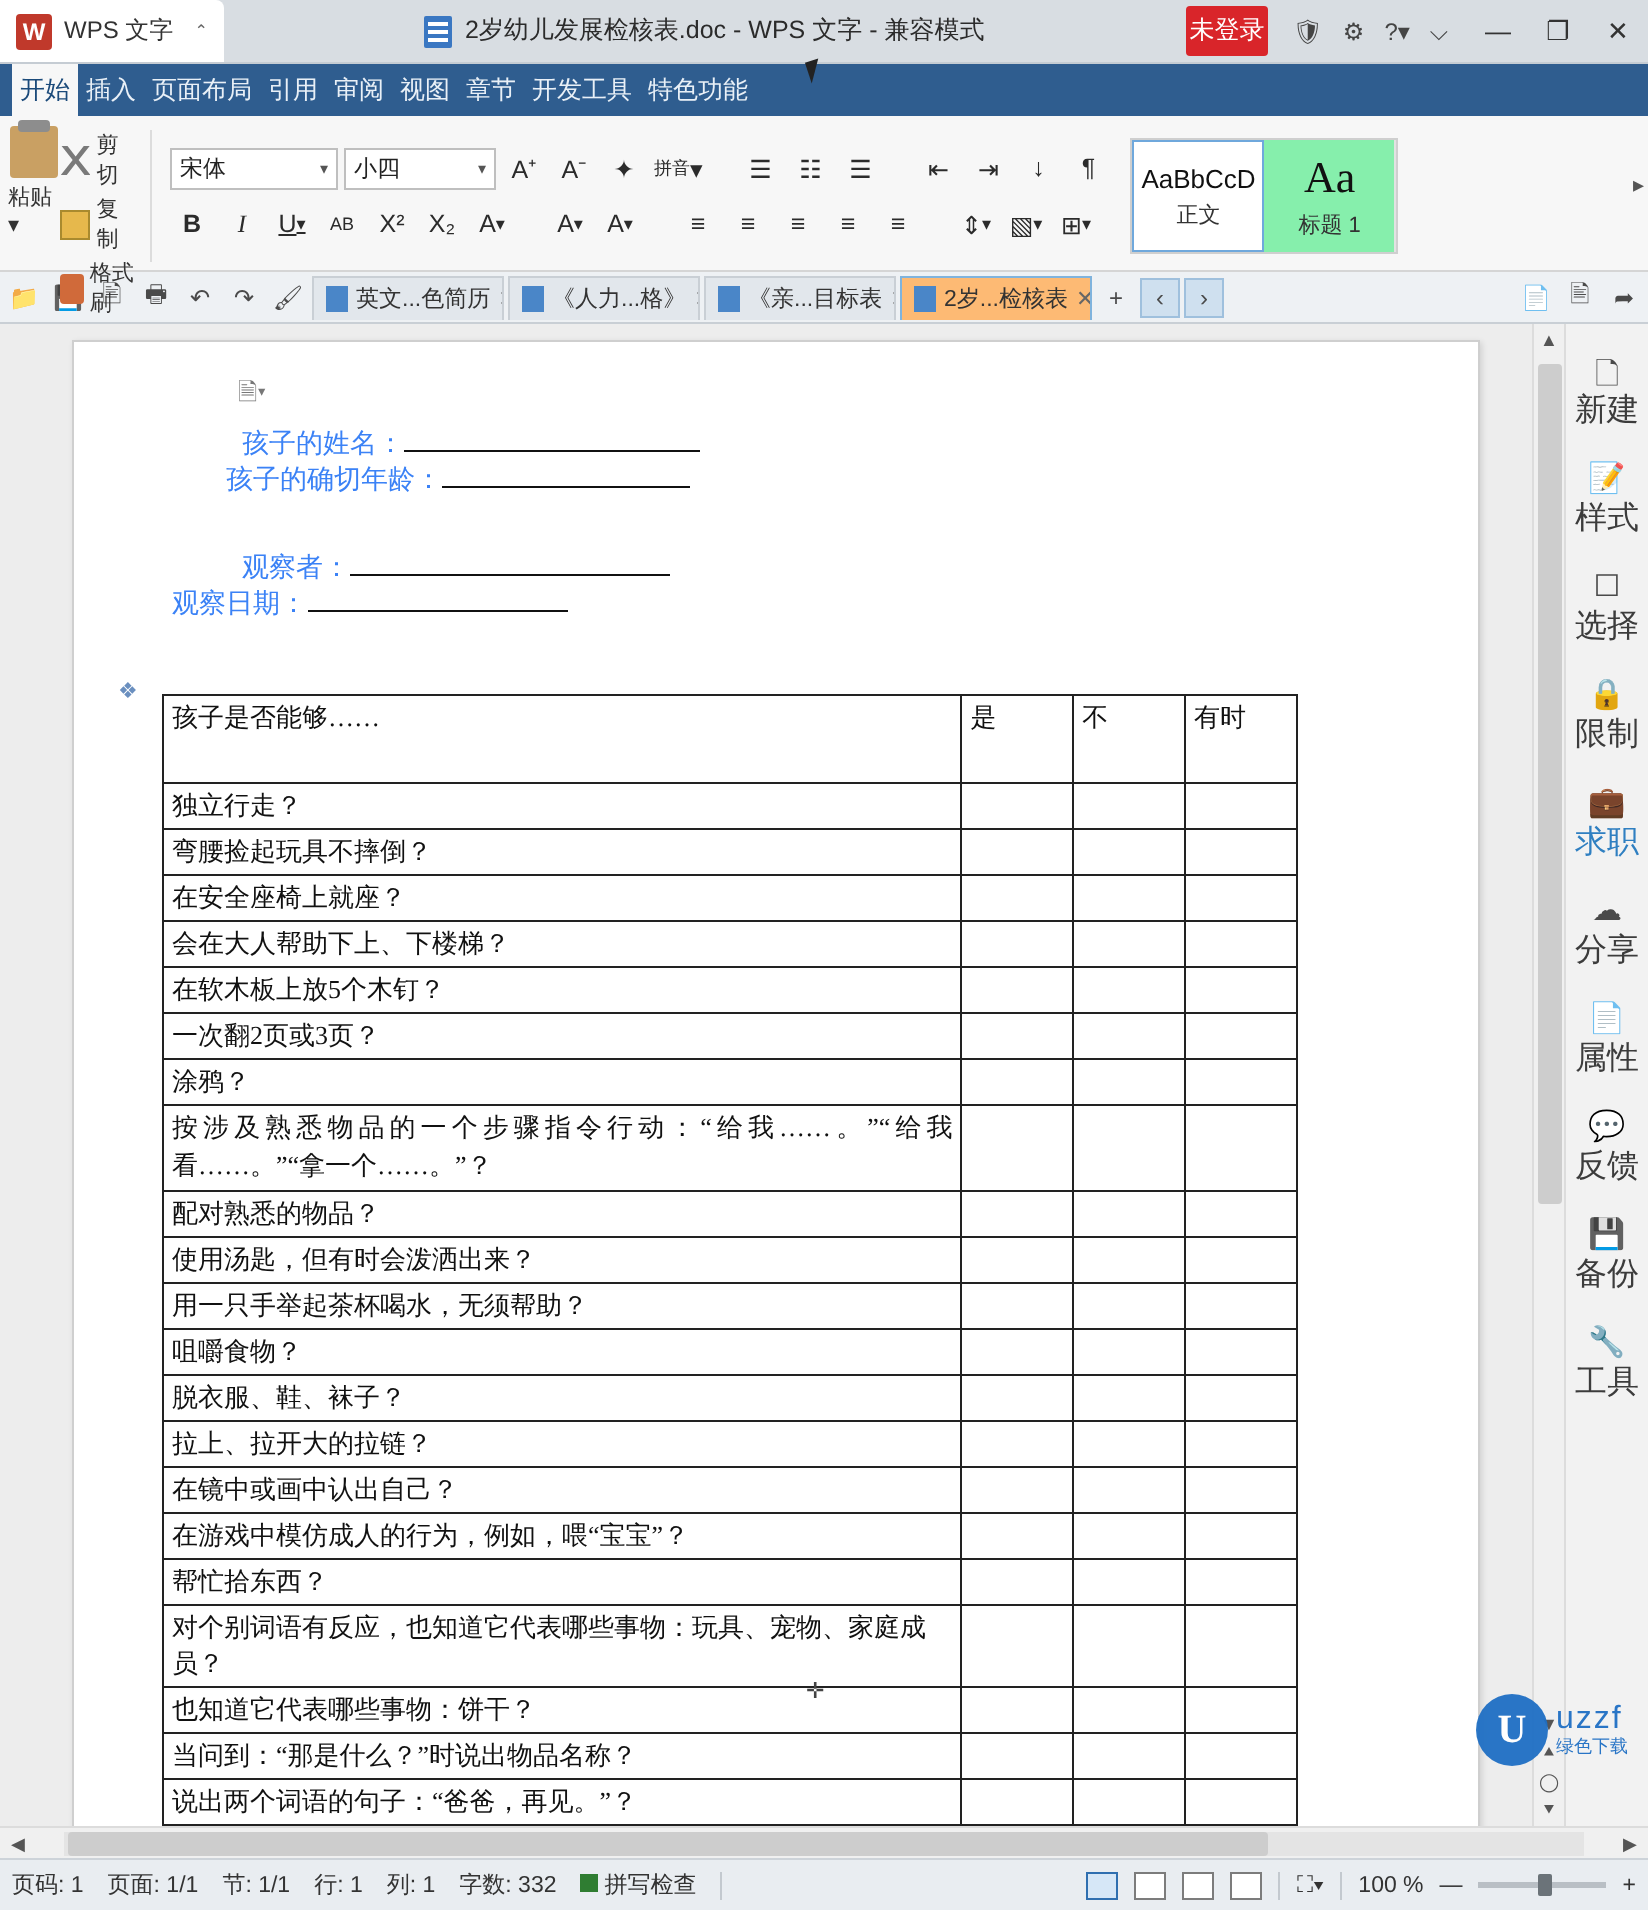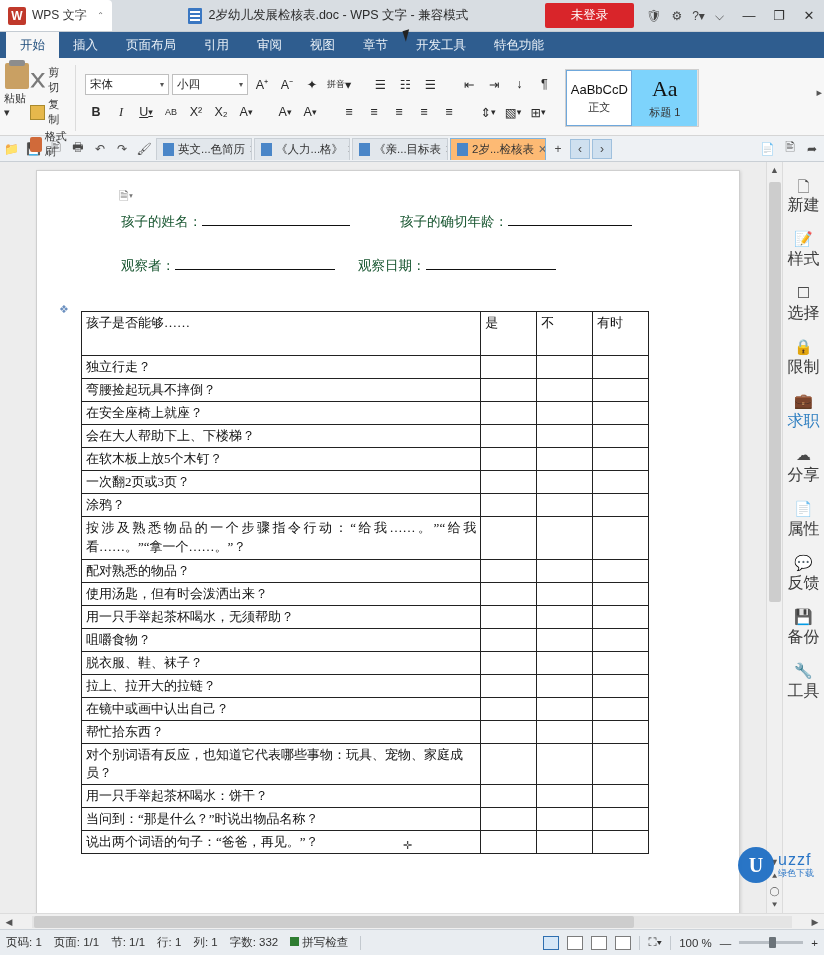--- a/index.html
+++ b/index.html
@@ -58,21 +58,21 @@
     position: absolute; left: 404px; top: 30px;
     width: 0; height: 0;
     border-left: 7px solid #222;
     border-bottom: 11px solid transparent;
     transform: rotate(-18deg);
     z-index: 90;
   }
   .login-badge {
     background: #d9252a; color: #fff;
     font-size: 12.5px;
-    padding: 0 26px;
+    padding: 0 2px;
     display: flex; align-items: center;
     margin: 3px 0;
     border-radius: 2px;
   }
   .title-icons {
     display: flex; align-items: center; gap: 10px;
     padding: 0 10px 0 12px;
     font-size: 12px; color: #444;
   }
   .win-btns { display: flex; align-items: center; }
@@ -84,21 +84,21 @@
 
   
   .ribbon-tabs {
     height: 26px;
     background: #2f5d8f;
     display: flex; align-items: stretch;
     padding-left: 6px;
     font-size: 12.5px;
   }
   .rtab {
-    padding: 0 14px;
+    padding: 0 4px;
     display: flex; align-items: center;
     color: #e9f0f7;
   }
   .rtab.active { background: #f7f7f7; color: #1b4a7a; }
 
   
   .ribbon {
     height: 78px;
     background: #f7f7f7;
     border-bottom: 1px solid #d5d5d5;
@@ -144,21 +144,21 @@
     font-size: 12.5px; color: #2b2b2b;
     border: 1px solid transparent;
   }
   .btn-sq.bold { font-weight: bold; }
   .btn-sq.ital { font-style: italic; font-family: "Liberation Serif", serif; }
   .btn-sq.und { text-decoration: underline; }
   .btn-sq small { font-size: 9px; }
 
   .style-gallery {
     display: flex; align-items: stretch; gap: 0;
-    border: 1px solid #cfcfcf; background: #7dd3fc;
+    border: 1px solid #cfcfcf; background: #86efac;
     margin-left: 6px; height: 58px; align-self: center;
   }
   .style-cell {
     width: 66px; display: flex; flex-direction: column; align-items: center; justify-content: center;
     border-right: 1px solid #e2e2e2;
   }
   .style-cell.sel { background: #fff; border: 1px solid #6fa8dc; }
   .style-prev { font-size: 13px; color: #111; }
   .style-prev.big { font-size: 22px; font-family: "Liberation Serif", serif; }
   .style-name { font-size: 11px; color: #333; margin-top: 3px; }
@@ -199,21 +199,21 @@
   }
   .page {
     position: absolute; left: 36px; top: 8px;
     width: 704px; height: 880px;
     background: #fff;
     border: 1px solid #cfcfcf;
     box-shadow: 1px 1px 3px rgba(0,0,0,.12);
   }
   .page-inner { padding: 18px 26px 0 26px; font-family: "Liberation Serif", serif; }
 
-  .fieldline { display: flex; margin-bottom: 26px; font-size: 13.5px; color: #14532d; }
+  .fieldline { display: flex; margin-bottom: 26px; font-size: 13.5px; color: #3b82f6; flex-direction: column; }
   .fl-item { display: flex; align-items: baseline; }
   .fl-label { white-space: nowrap; }
   .fl-rule { border-bottom: 1px solid #111; display: inline-block; height: 13px; }
 
   .anchor-mark {
     position: absolute; left: 24px; top: 108px;
     width: 11px; height: 11px;
     color: #6a8fbf; font-size: 11px;
   }
 
@@ -622,33 +622,39 @@
                     <td class="c"></td>
                     <td class="c"></td>
                   </tr>
               <tr>
                     <td class="q">在镜中或画中认出自己？</td>
                     <td class="c"></td>
                     <td class="c"></td>
                     <td class="c"></td>
                   </tr>
               <tr>
+                    <td class="q">在游戏中模仿成人的行为，例如，喂“宝宝”？</td>
+                    <td class="c"></td>
+                    <td class="c"></td>
+                    <td class="c"></td>
+                  </tr>
+              <tr>
                     <td class="q">帮忙拾东西？</td>
                     <td class="c"></td>
                     <td class="c"></td>
                     <td class="c"></td>
                   </tr>
               <tr>
                     <td class="q">对个别词语有反应，也知道它代表哪些事物：玩具、宠物、家庭成员？</td>
                     <td class="c"></td>
                     <td class="c"></td>
                     <td class="c"></td>
                   </tr>
               <tr>
-                    <td class="q">用一只手举起茶杯喝水：饼干？</td>
+                    <td class="q">也知道它代表哪些事物：饼干？</td>
                     <td class="c"></td>
                     <td class="c"></td>
                     <td class="c"></td>
                   </tr>
               <tr>
                     <td class="q">当问到：“那是什么？”时说出物品名称？</td>
                     <td class="c"></td>
                     <td class="c"></td>
                     <td class="c"></td>
                   </tr>

